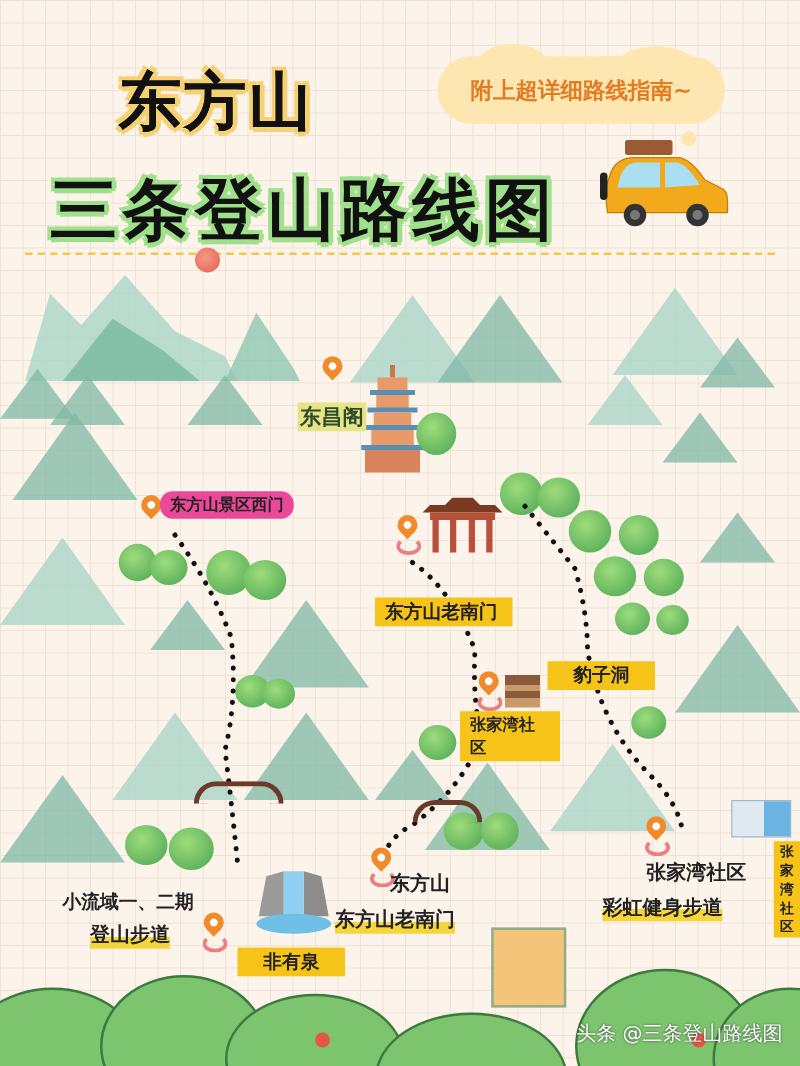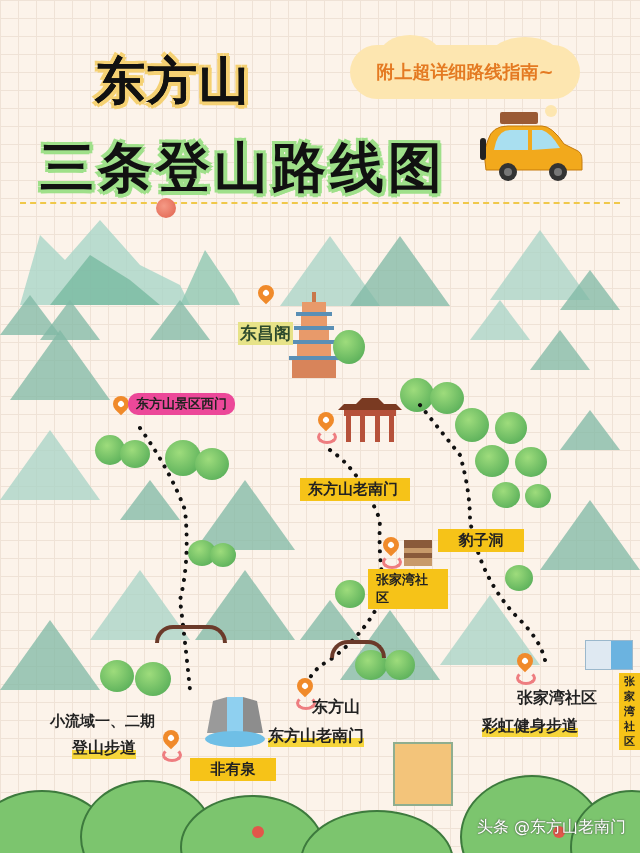--- a/index.html
+++ b/index.html
@@ -210,13 +210,13 @@
 
 <div class="abs bush" style="left:-30px;top:790px;width:140px;height:110px;"></div>
 <div class="abs bush" style="left:80px;top:780px;width:130px;height:110px;"></div>
 <div class="abs bush" style="left:180px;top:795px;width:140px;height:100px;"></div>
 <div class="abs bush" style="left:300px;top:810px;width:150px;height:100px;"></div>
 <div class="abs bush" style="left:460px;top:775px;width:140px;height:120px;"></div>
 <div class="abs bush" style="left:570px;top:790px;width:120px;height:110px;"></div>
 <div class="abs" style="left:252px;top:826px;width:12px;height:12px;border-radius:50%;background:#e2574a;"></div>
 <div class="abs" style="left:553px;top:826px;width:12px;height:12px;border-radius:50%;background:#e2574a;"></div>
 
-<div class="abs watermark">头条 @东方山老南门</div>
+<div class="abs watermark">头条 @三条登山路线图</div>
 
 </body></html>

